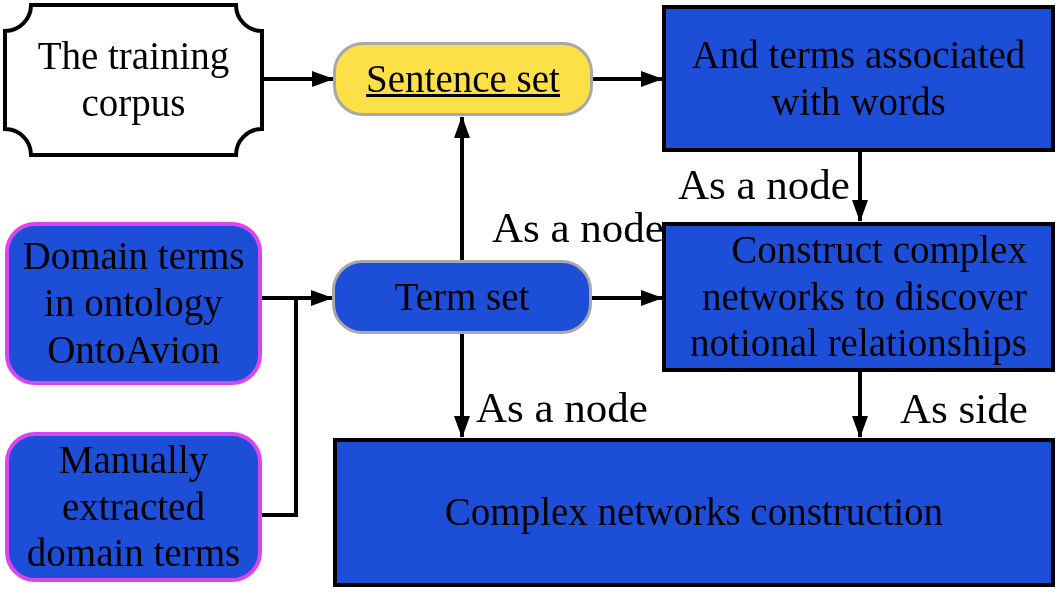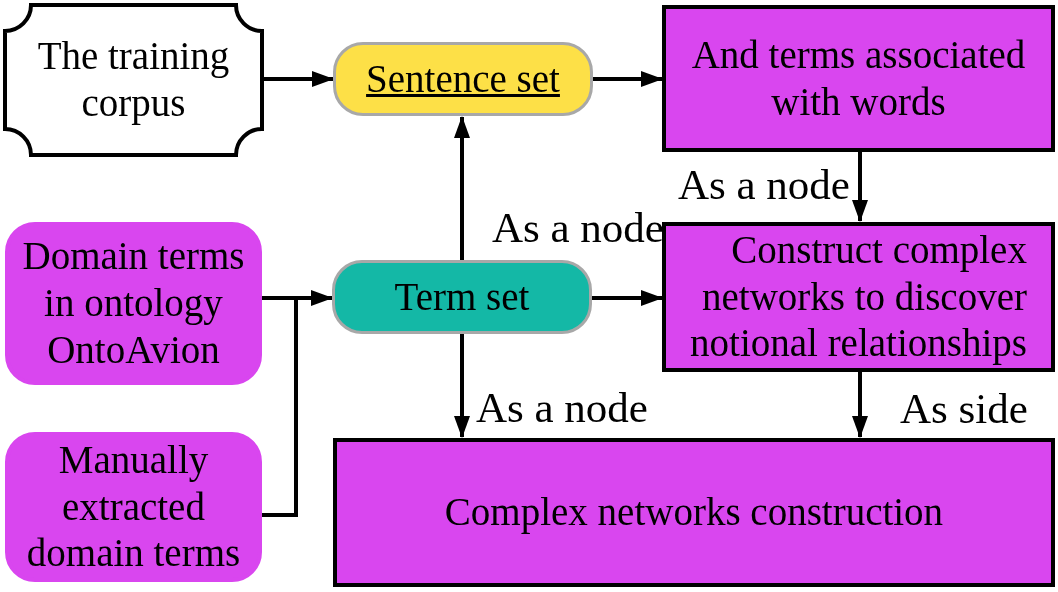--- a/index.html
+++ b/index.html
@@ -12,27 +12,27 @@
     overflow:hidden;
   }
   #wires{position:absolute;left:0;top:0;width:1058px;height:592px;}
   .node{
     position:absolute;
     box-sizing:border-box;
     display:flex;align-items:center;justify-content:center;
     text-align:center;
     font-size:39px;line-height:1.2;
     white-space:pre-line;
-    background:#d946ef;
+    background:#1d4ed8;
   }
   .rect{border:4px solid #000;}
   .rounded{border:4px solid #d946ef;border-radius:30px;}
   .pill{border:3px solid #A8A8A8;border-radius:30px;}
   .pill.cream{background:#fde047;text-decoration:underline;}
-  .pill.pink{background:#14b8a6;font-family:Liberation Serif, serif;}
+  .pill.pink{background:#1d4ed8;font-family:Liberation Serif, serif;}
   .plain{border:none;background:transparent;}
   .edge-label{
     position:absolute;
     font-size:43px;line-height:1.0;
     white-space:nowrap;
   }
 </style>
 </head>
 <body>
 

